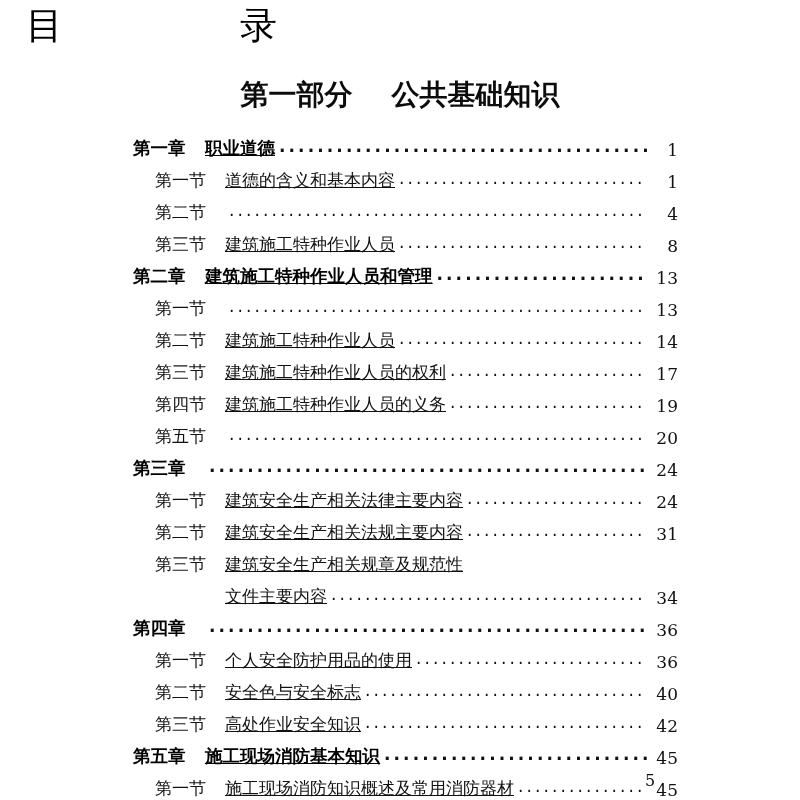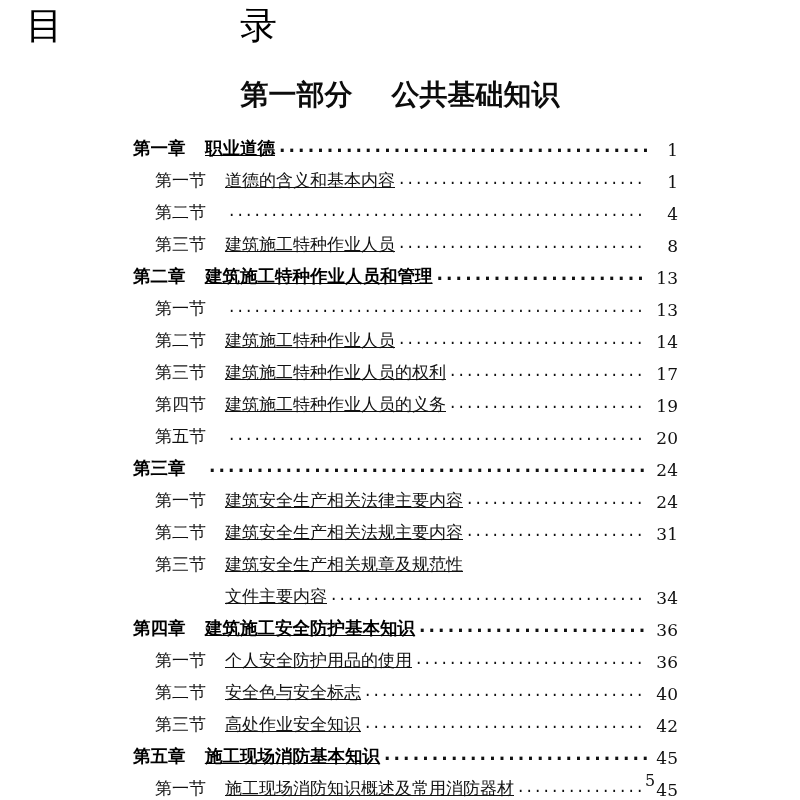--- a/index.html
+++ b/index.html
@@ -238,21 +238,20 @@
       <span class="row-page"></span>
     </div>
     <div class="toc-row level-continuation">
       <span class="row-num"></span>
       <span class="row-title">文件主要内容</span>
       <span class="leader"></span>
       <span class="row-page">34</span>
     </div>
     <div class="toc-row level-chapter">
       <span class="row-num">第四章</span>
-      <span class="row-title">建筑施工安全防护基本知识</span>
       <span class="leader"></span>
       <span class="row-page">36</span>
     </div>
     <div class="toc-row level-section">
       <span class="row-num">第一节</span>
       <span class="row-title">个人安全防护用品的使用</span>
       <span class="leader"></span>
       <span class="row-page">36</span>
     </div>
     <div class="toc-row level-section">

